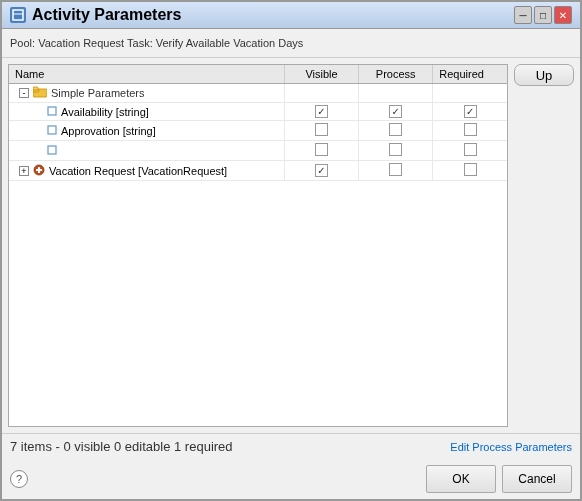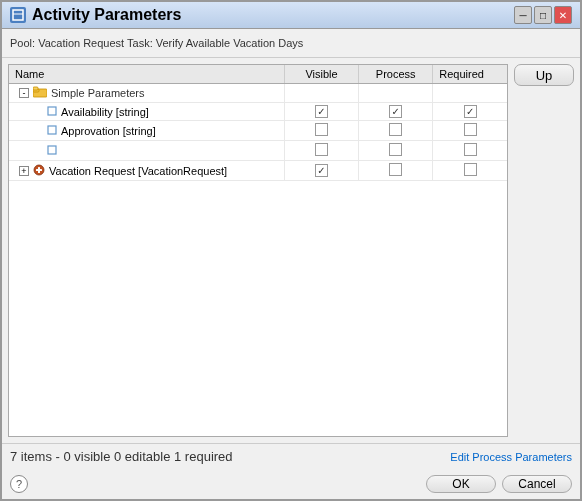--- a/index.html
+++ b/index.html
@@ -205,30 +205,30 @@
       cursor: pointer;
       background: white;
       color: #555;
     }
     .action-buttons {
       display: flex;
       gap: 6px;
     }
     .action-btn {
       width: 70px;
-      height: 18px;
+      height: 28px;
       background: linear-gradient(to bottom, #f5f5f5, #e0e0e0);
       border: 1px solid #aaa;
       cursor: pointer;
       font-size: 12px;
       color: #000;
       display: flex;
       align-items: center;
       justify-content: center;
-      border-radius: 11px;
+      border-radius: 2px;
     }
     .col-name { width: 260px; }
     .col-visible { width: 70px; text-align: center; }
     .col-editable { width: 70px; text-align: center; }
     .col-required { width: 70px; text-align: left; }
     .group-label {
       font-weight: normal;
       color: #333;
     }
   </style>

